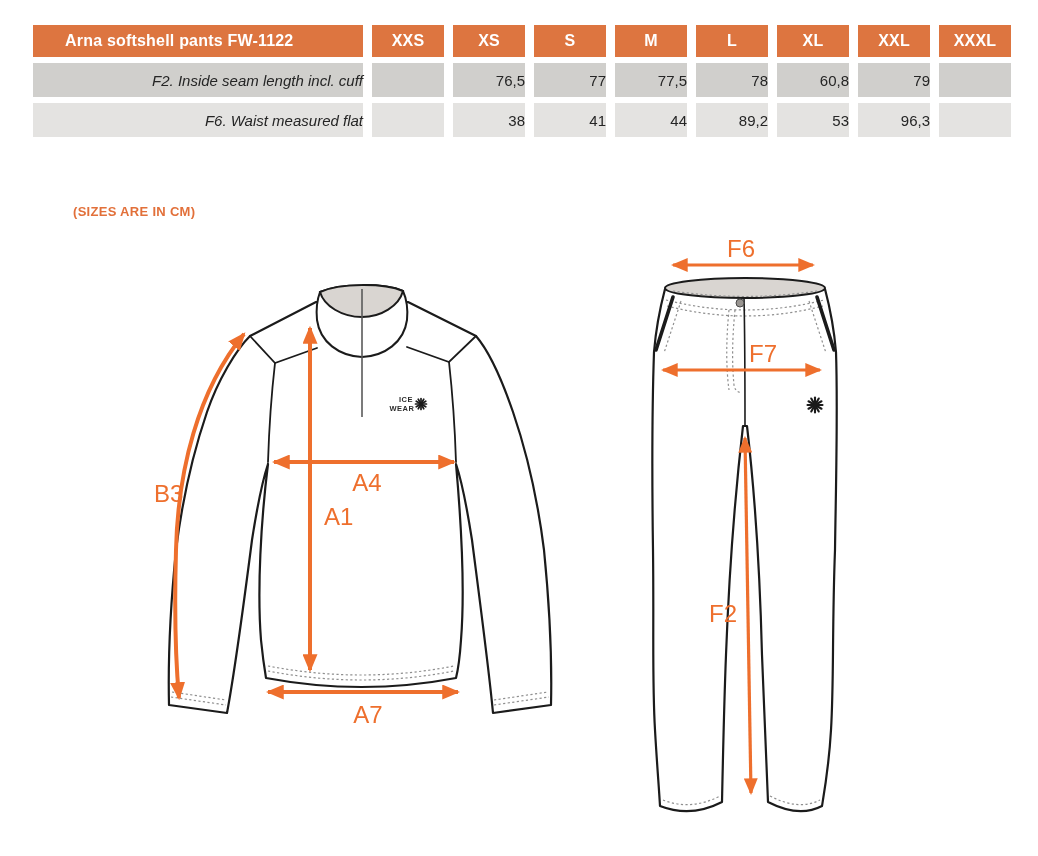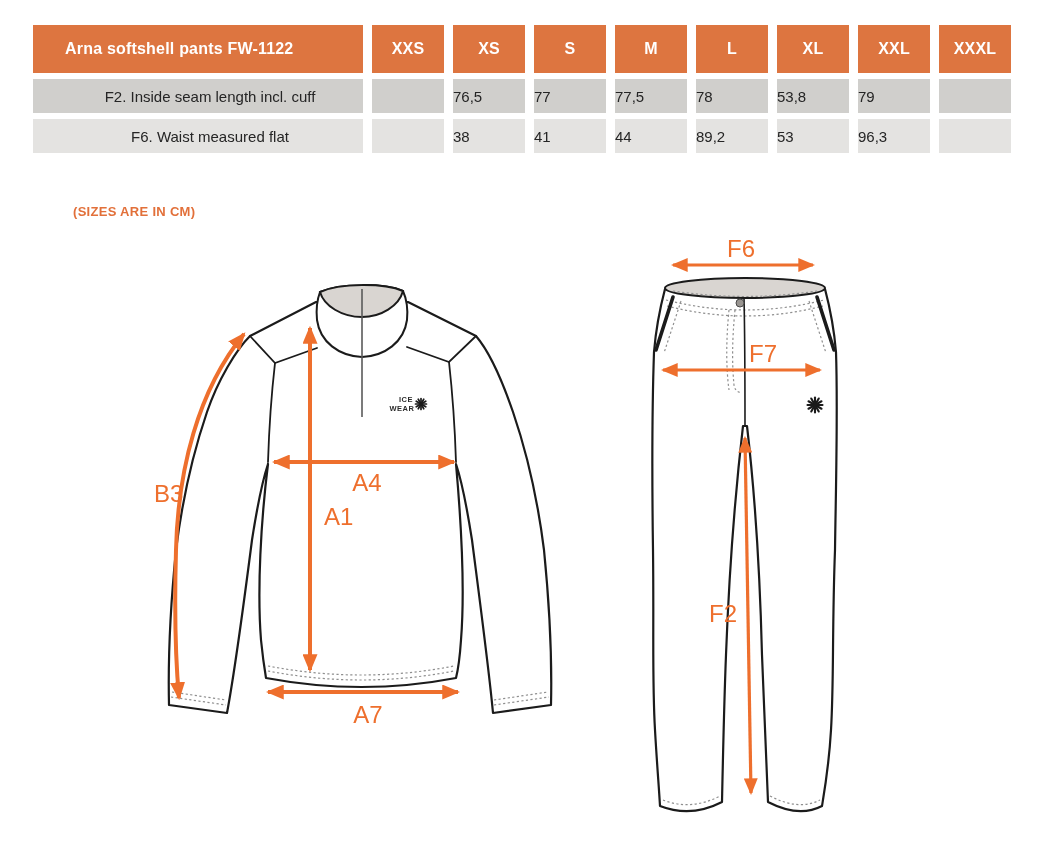--- a/index.html
+++ b/index.html
@@ -3,24 +3,24 @@
 <meta charset="utf-8">
 <style>
   html,body { margin:0; padding:0; background:#fff; }
   body { font-family:"Liberation Sans", sans-serif; }
   .page { position:relative; width:1038px; height:856px; background:var(--page-bg,#fff); overflow:hidden; }
 
   
   .size-table-wrap { position:absolute; left:24px; top:19px; }
   table.size-table { border-collapse:separate; border-spacing:9px 6px; table-layout:fixed; width:987px; }
   table.size-table th, table.size-table td { padding:0; vertical-align:middle; }
-  th.hdr { background:var(--table-header-orange); color:#ffffff; font-size:16px; font-weight:bold; height:48px; text-align:center; letter-spacing:.2px; }
+  th.hdr { background:var(--table-header-orange); color:#ffffff; font-size:16px; font-weight:bold; height:32px; text-align:center; letter-spacing:.2px; }
   th.hdr.product { text-align:left; padding-left:32px; font-size:16px; }
-  td.cell { height:34px; text-align:left; color:#252525; font-size:15px; }
-  td.cell.lbl { text-align:center; padding-left:24px; }
+  td.cell { height:34px; text-align:right; color:#252525; font-size:15px; }
+  td.cell.lbl { text-align:right; padding-left:24px;font-style:italic; }
   tr.row-dark td { background:var(--row-dark); }
   tr.row-light td { background:var(--row-light);margin-left:48px; }
 
   .sizes-note { position:absolute; left:65px; top:204px; color:var(--note-orange); font-size:13px; letter-spacing:.3px; font-weight:bold;margin-left:8px; }
 
   
   .sweater-svg { position:absolute; left:140px; top:240px; }
   .pants-svg   { position:absolute; left:635px; top:240px; }
 
   .outline { fill:#ffffff; stroke:var(--outline-dark); stroke-width:2.2; stroke-linejoin:round; }
@@ -66,21 +66,21 @@
         <th class="hdr">XXL</th>
         <th class="hdr">XXXL</th>
       </tr>
       <tr class="row-dark">
         <td class="cell lbl">F2. Inside seam length incl. cuff</td>
         <td class="cell"></td>
         <td class="cell">76,5</td>
         <td class="cell">77</td>
         <td class="cell">77,5</td>
         <td class="cell">78</td>
-        <td class="cell">53,8</td>
+        <td class="cell">60,8</td>
         <td class="cell">79</td>
         <td class="cell"></td>
       </tr>
       <tr class="row-light">
         <td class="cell lbl">F6. Waist measured flat</td>
         <td class="cell"></td>
         <td class="cell">38</td>
         <td class="cell">41</td>
         <td class="cell">44</td>
         <td class="cell">89,2</td>

